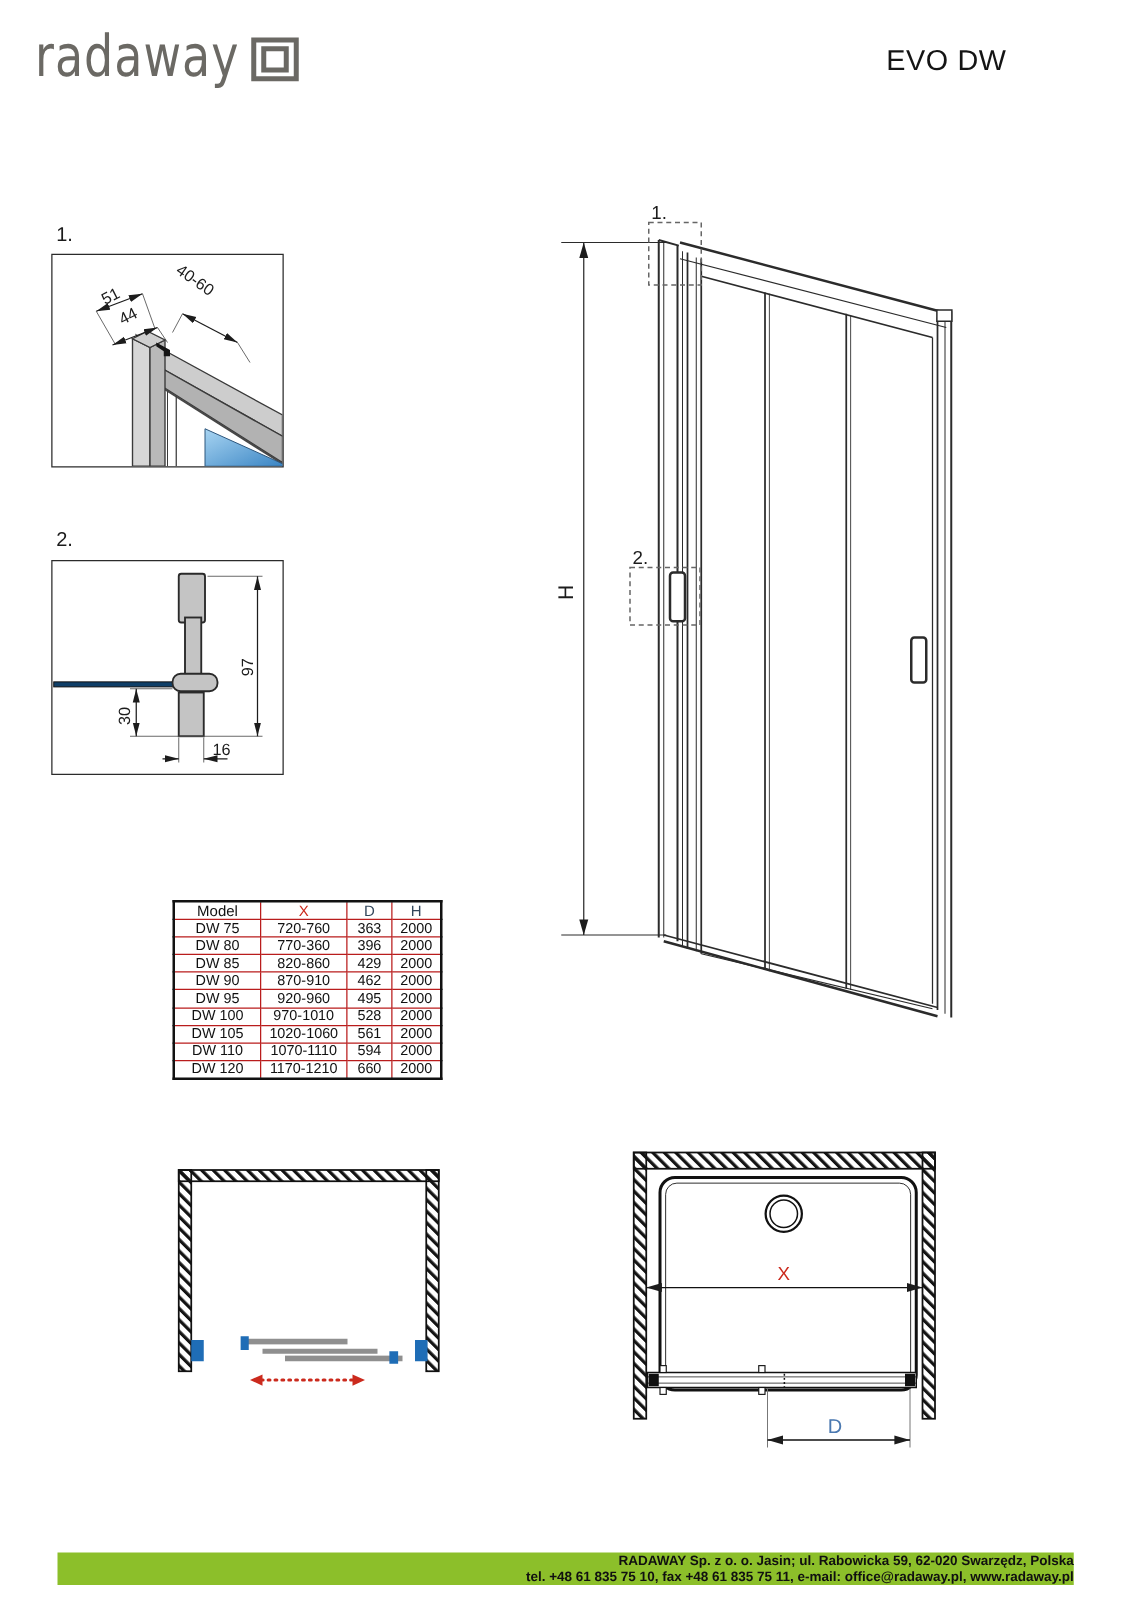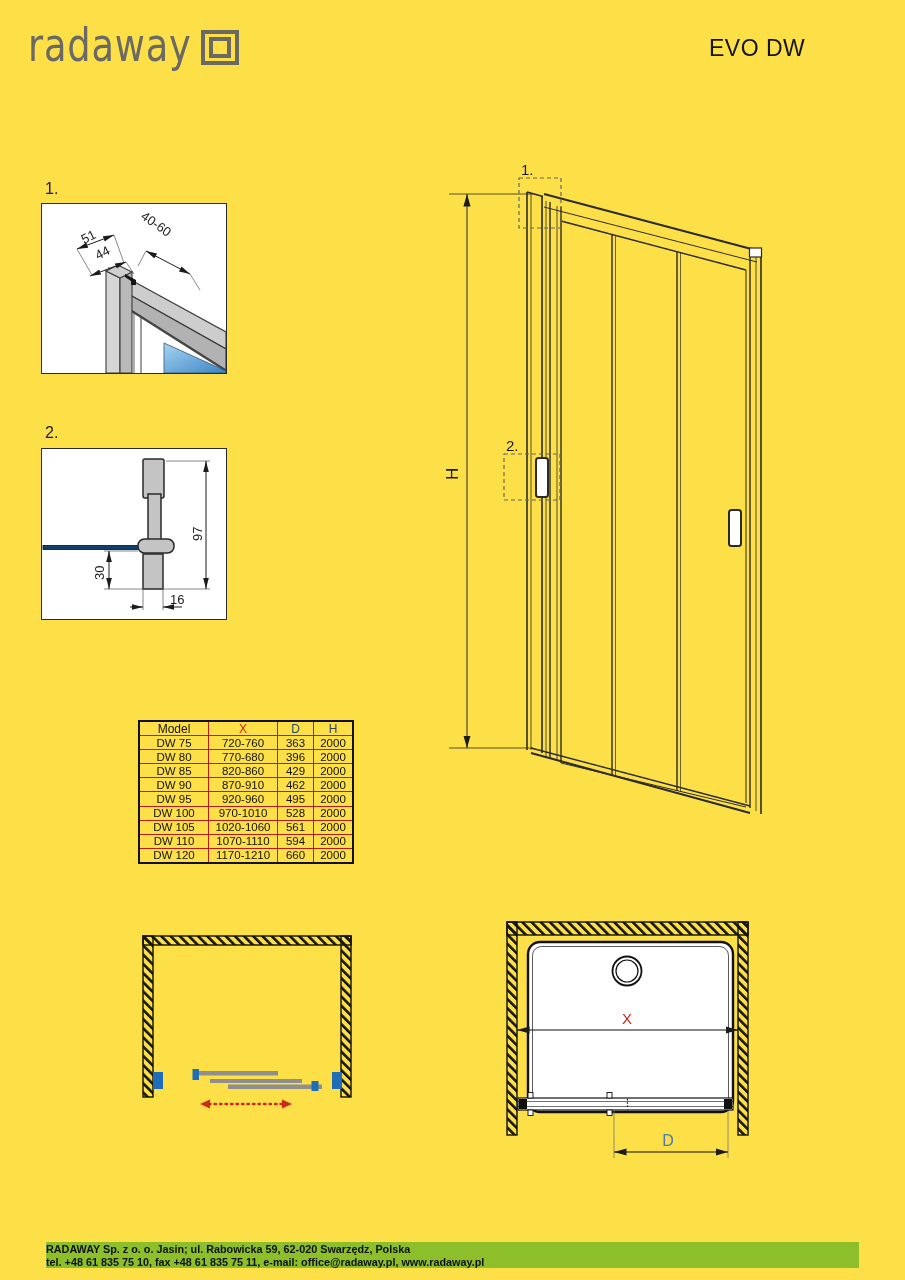--- a/index.html
+++ b/index.html
@@ -1,16 +1,16 @@
 <!DOCTYPE html>
 <html style="--accent-red: #cb2a1d; --accent-navy: #33475c; --accent-steel: #4a78b0; --profile-blue: #1f6db6; --footer-green: #8cbf2a; --logo-gray: #6b6964;"><head>
 <meta charset="utf-8">
 <style>
   html,body{margin:0;padding:0;background:#e8e8e8;}
-  .page{position:relative;width:905px;height:1280px;background:#fde047;margin:0 auto;
+  .page{position:relative;width:905px;height:1280px;background:#ffffff;margin:0 auto;
         font-family:"Liberation Sans",sans-serif;overflow:hidden;}
   .abs{position:absolute;}
 
   
   .logo{position:absolute;left:28px;top:24px;display:flex;align-items:flex-end;}
   .logo-text{font-family:"DejaVu Sans",sans-serif;font-size:46px;line-height:0.92;
              color:var(--logo-gray);letter-spacing:1px;transform:scaleX(.80);
              transform-origin:left bottom;font-weight:400;}
   .logo-icon{position:relative;width:30px;height:27px;border:4px solid var(--logo-gray);
              margin-left:-32px;margin-bottom:1px;}
@@ -33,21 +33,21 @@
   .size-table{border:2px solid #111;}
   .size-table th{font-size:12px;font-weight:400;}
   .size-table .c0{width:64px;} .size-table .c1{width:64px;}
   .size-table .c2{width:31px;} .size-table .c3{width:34px;}
   .size-table th.c1{color:var(--accent-red);}
   .size-table th.c2,.size-table th.c3{color:var(--accent-navy);}
   .size-table td.model{}
 
   
   .footer-bar{position:absolute;left:46px;top:1242px;width:813px;height:26px;
-              background:var(--footer-green);color:#101010;text-align:left;
+              background:var(--footer-green);color:#101010;text-align:right;
               font-size:10.8px;font-weight:700;line-height:12.6px;padding-top:1px;box-sizing:border-box;}
 </style>
 </head>
 <body>
 
 <div class="page">
 
   <div class="logo">
     <span class="logo-text">radaway</span>
     <span class="logo-icon">
@@ -198,21 +198,21 @@
       </thead>
     <tbody>
         <tr>
           <td class="c0 model">DW 75</td>
           <td class="c1">720-760</td>
           <td class="c2">363</td>
           <td class="c3">2000</td>
         </tr>
         <tr>
           <td class="c0 model">DW 80</td>
-          <td class="c1">770-680</td>
+          <td class="c1">770-360</td>
           <td class="c2">396</td>
           <td class="c3">2000</td>
         </tr>
         <tr>
           <td class="c0 model">DW 85</td>
           <td class="c1">820-860</td>
           <td class="c2">429</td>
           <td class="c3">2000</td>
         </tr>
         <tr>

